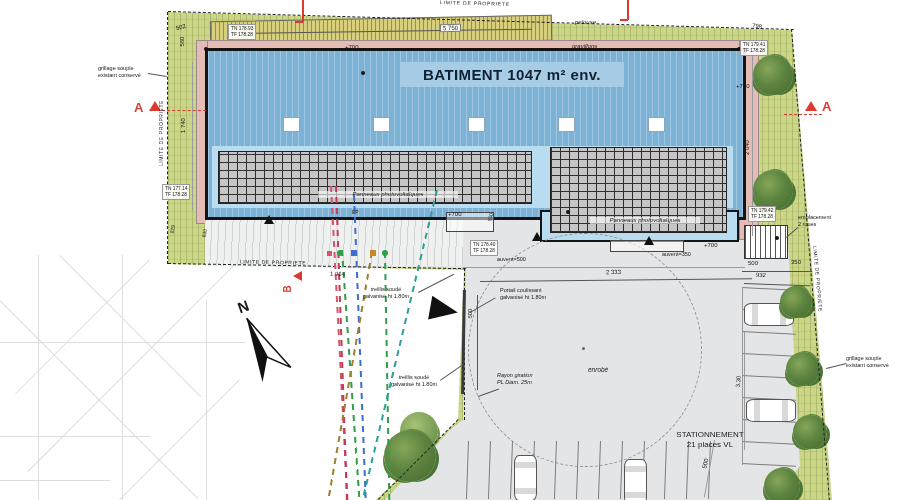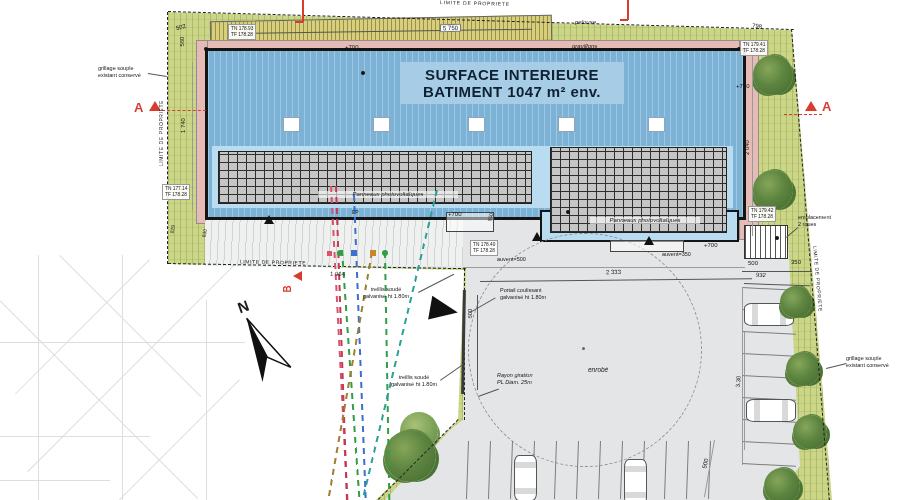--- a/index.html
+++ b/index.html
@@ -95,21 +95,20 @@
   <div class="pvband"></div>
   <div class="pv" style="left:218px;top:151px;width:312px;height:51px;"></div>
   <div class="pv" style="left:550px;top:147px;width:175px;height:84px;"></div>
   <div class="sky" style="left:283px;"></div>
   <div class="sky" style="left:373px;"></div>
   <div class="sky" style="left:468px;"></div>
   <div class="sky" style="left:558px;"></div>
   <div class="sky" style="left:648px;"></div>
 
   <div class="a" style="left:400px;top:62px;width:212px;background:rgba(170,205,230,.95);padding:4px 6px;text-align:center;">
-    <div class="b" style="font-size:15px;letter-spacing:.4px;color:#0e2233;">SURFACE INTERIEURE</div>
     <div class="b" style="font-size:15px;letter-spacing:.4px;color:#0e2233;">BATIMENT 1047 m² env.</div>
   </div>
 
   <div class="t ti c" style="left:318px;top:191px;width:140px;background:rgba(255,255,255,.6);">Panneaux photovoltaïques</div>
   <div class="t ti c" style="left:590px;top:217px;width:110px;background:rgba(255,255,255,.6);">Panneaux photovoltaïques</div>
 
 
   <div class="circle"></div>
   <div class="dot" style="left:582px;top:347px;width:3px;height:3px;background:#666;"></div>
 
@@ -304,14 +303,18 @@
     <div>PL Diam. 25m</div>
   </div>
   <div class="a" style="left:798px;top:214px;width:48px;font-size:5.5px;line-height:1.25;">
     <div>emplacement</div>
     <div>2 roues</div>
   </div>
   <div class="t t55" style="left:497px;top:256px;">auvent=500</div>
   <div class="t t55" style="left:662px;top:251px;">auvent=350</div>
   <div class="t t5" style="left:352px;top:209px;">EP</div>
 
+  <div class="a c" style="left:650px;top:430px;width:120px;font-size:8px;line-height:1.3;">
+    <div>STATIONNEMENT</div>
+    <div>21 places VL</div>
+  </div>
 
 </div>
 
 </body></html>

